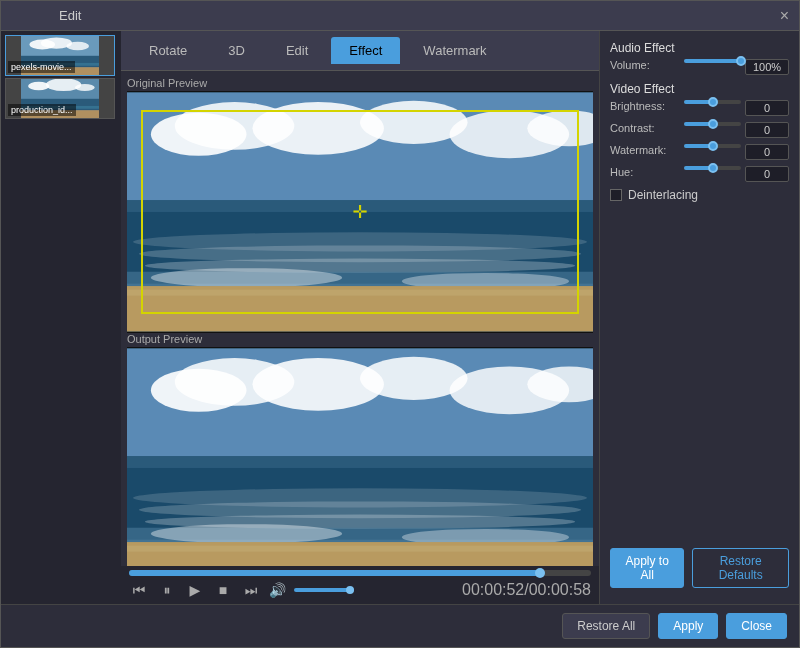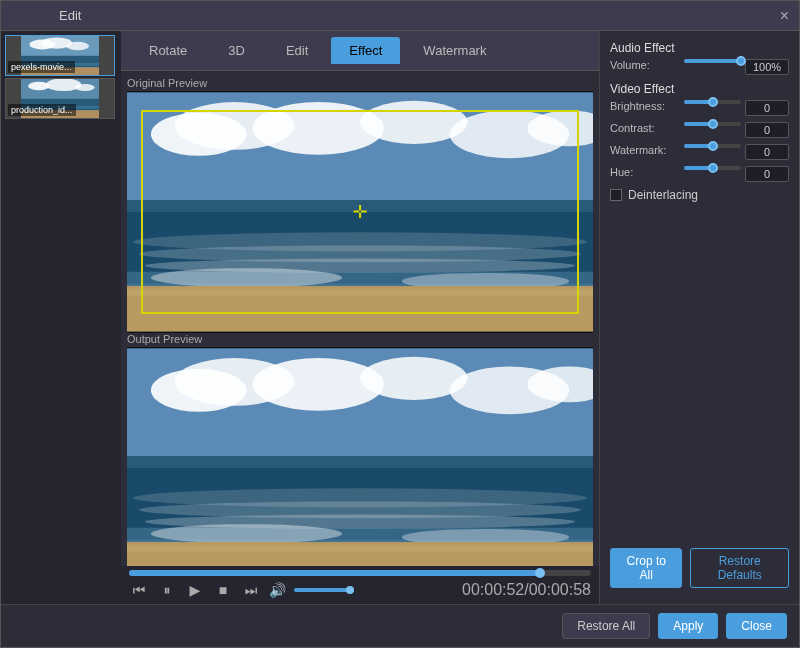--- a/index.html
+++ b/index.html
@@ -534,21 +534,21 @@
         </div>
 
         <div class="checkbox-row">
           <div class="checkbox-box"></div>
           <span>Deinterlacing</span>
         </div>
       </div>
 
       <div style="margin-top: auto;">
         <div class="apply-all-row">
-          <button class="btn btn-primary">Crop to All</button>
+          <button class="btn btn-primary">Apply to All</button>
           <button class="btn btn-outline">Restore Defaults</button>
         </div>
       </div>
     </div>
   </div>
 
   <div class="bottom-bar">
     <button class="btn">Restore All</button>
     <button class="btn btn-primary">Apply</button>
     <button class="btn btn-primary">Close</button>

